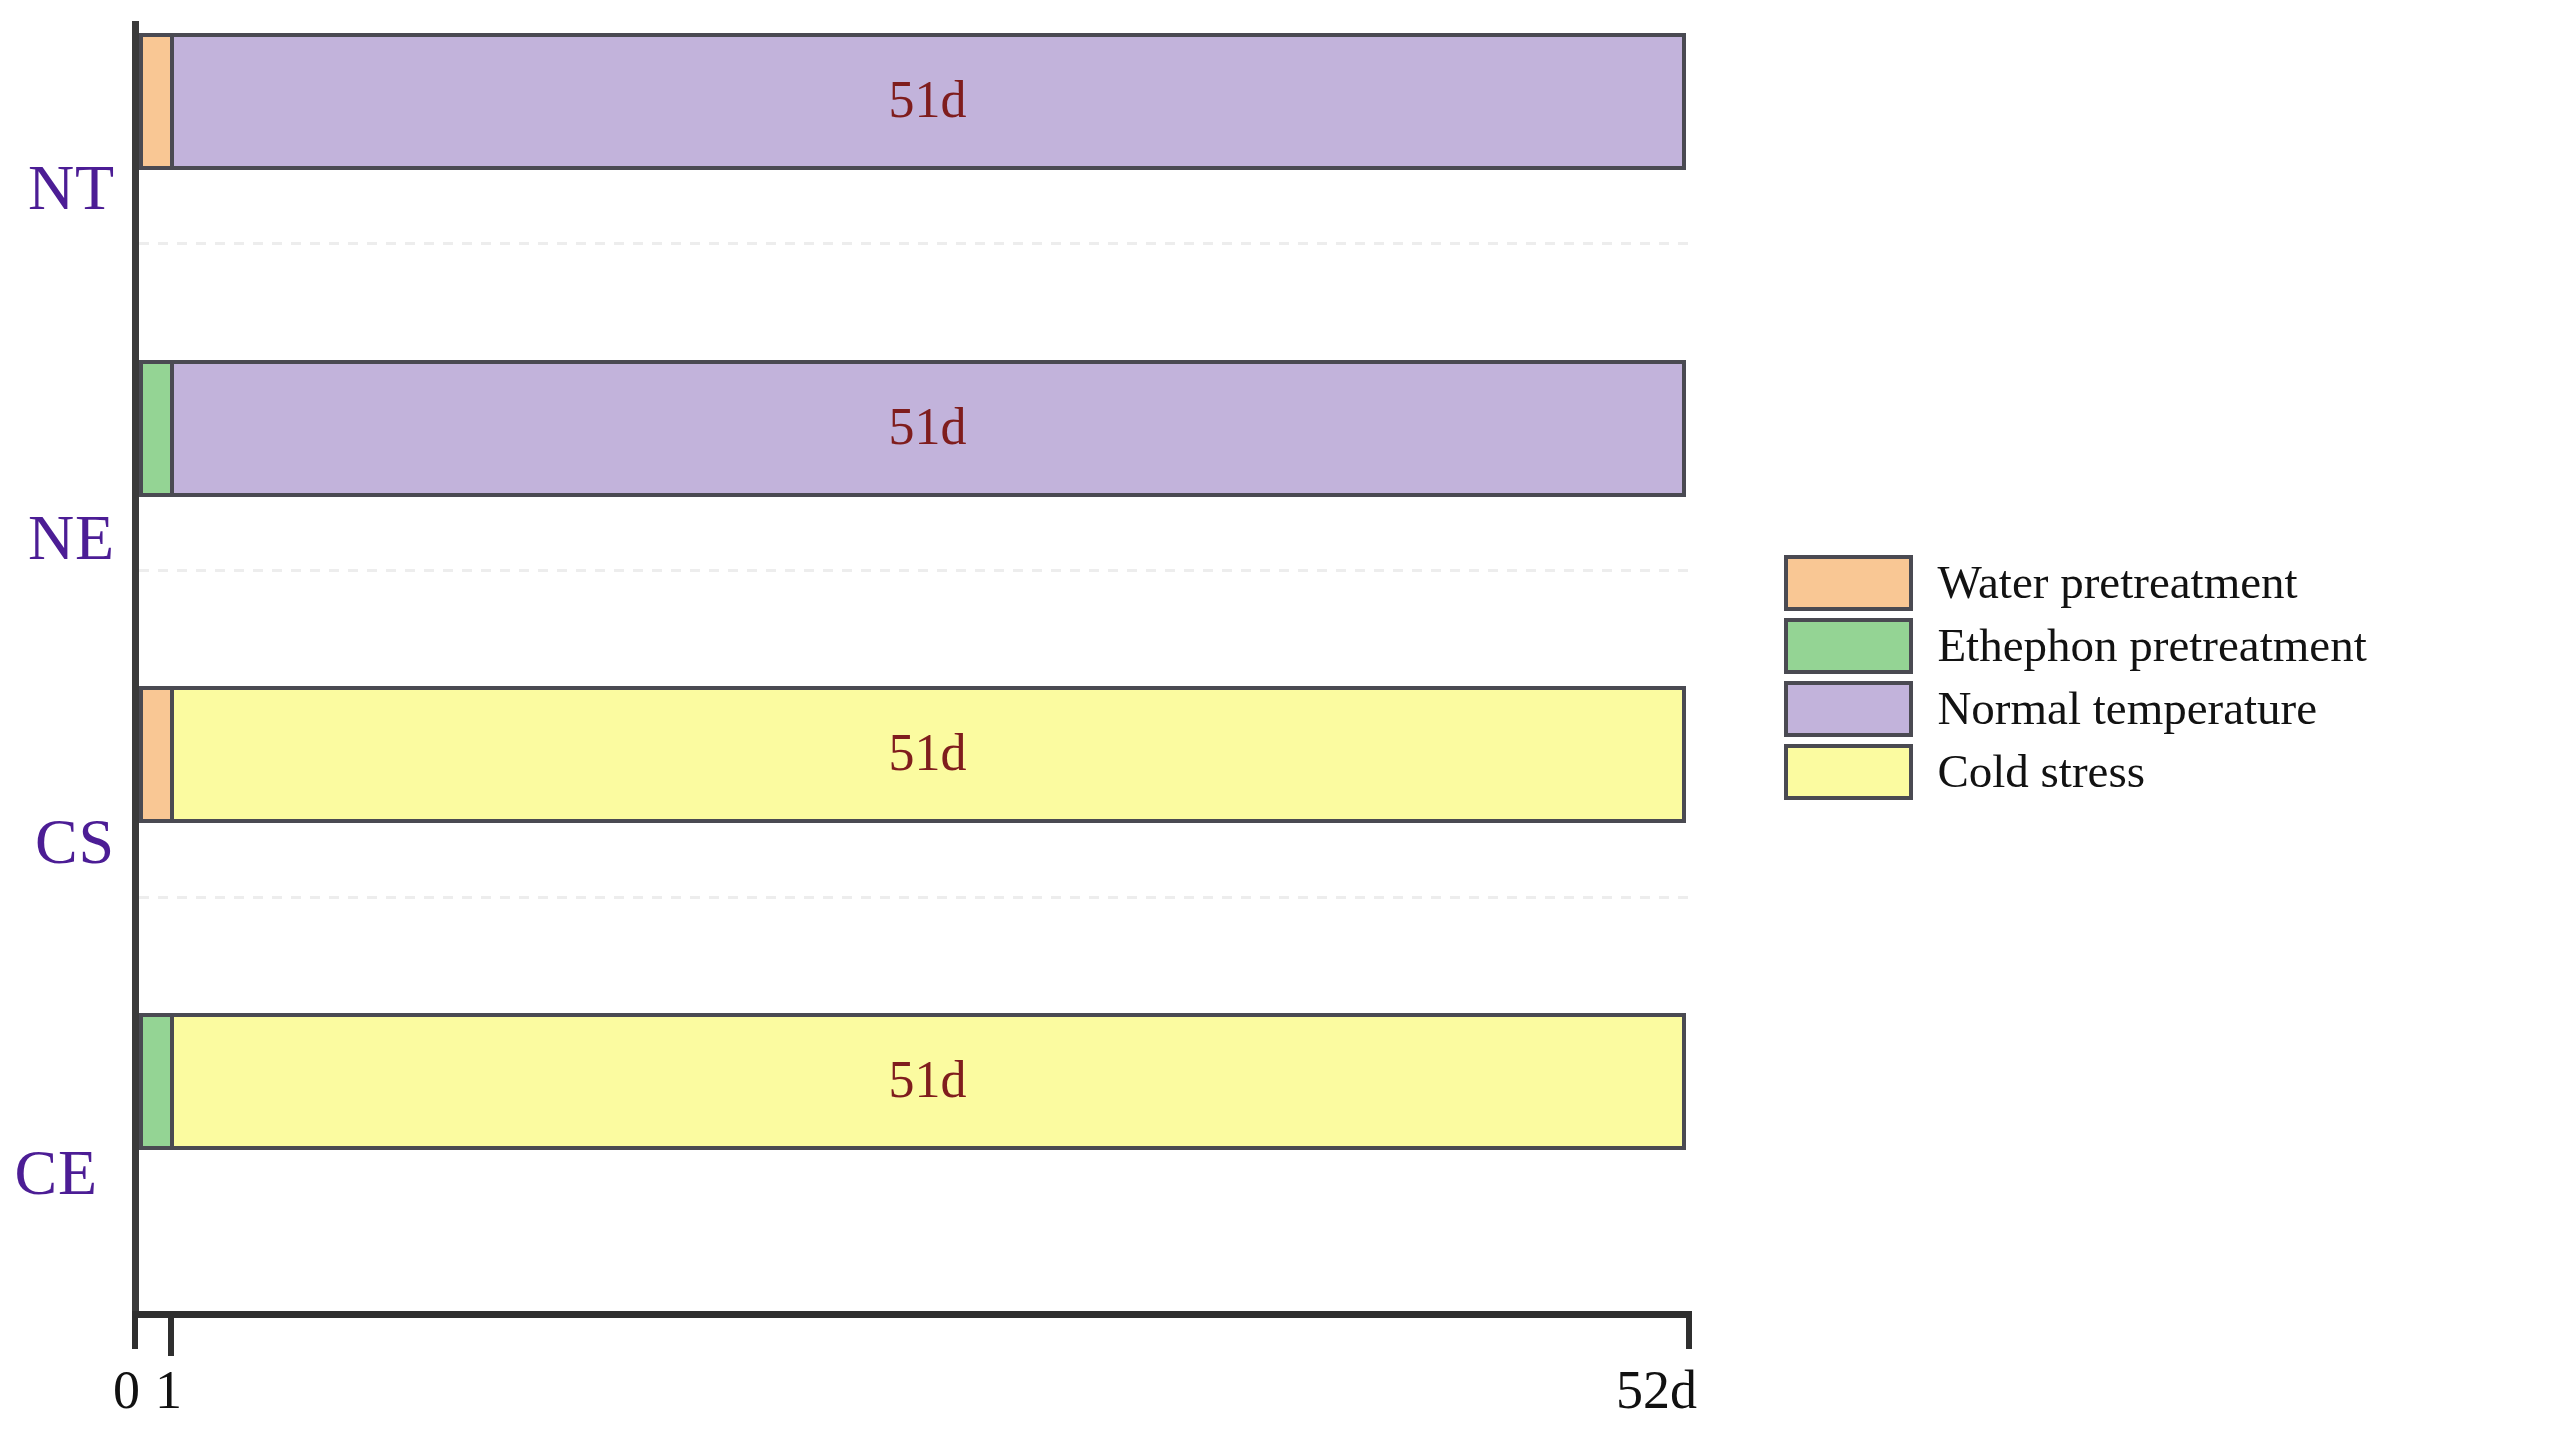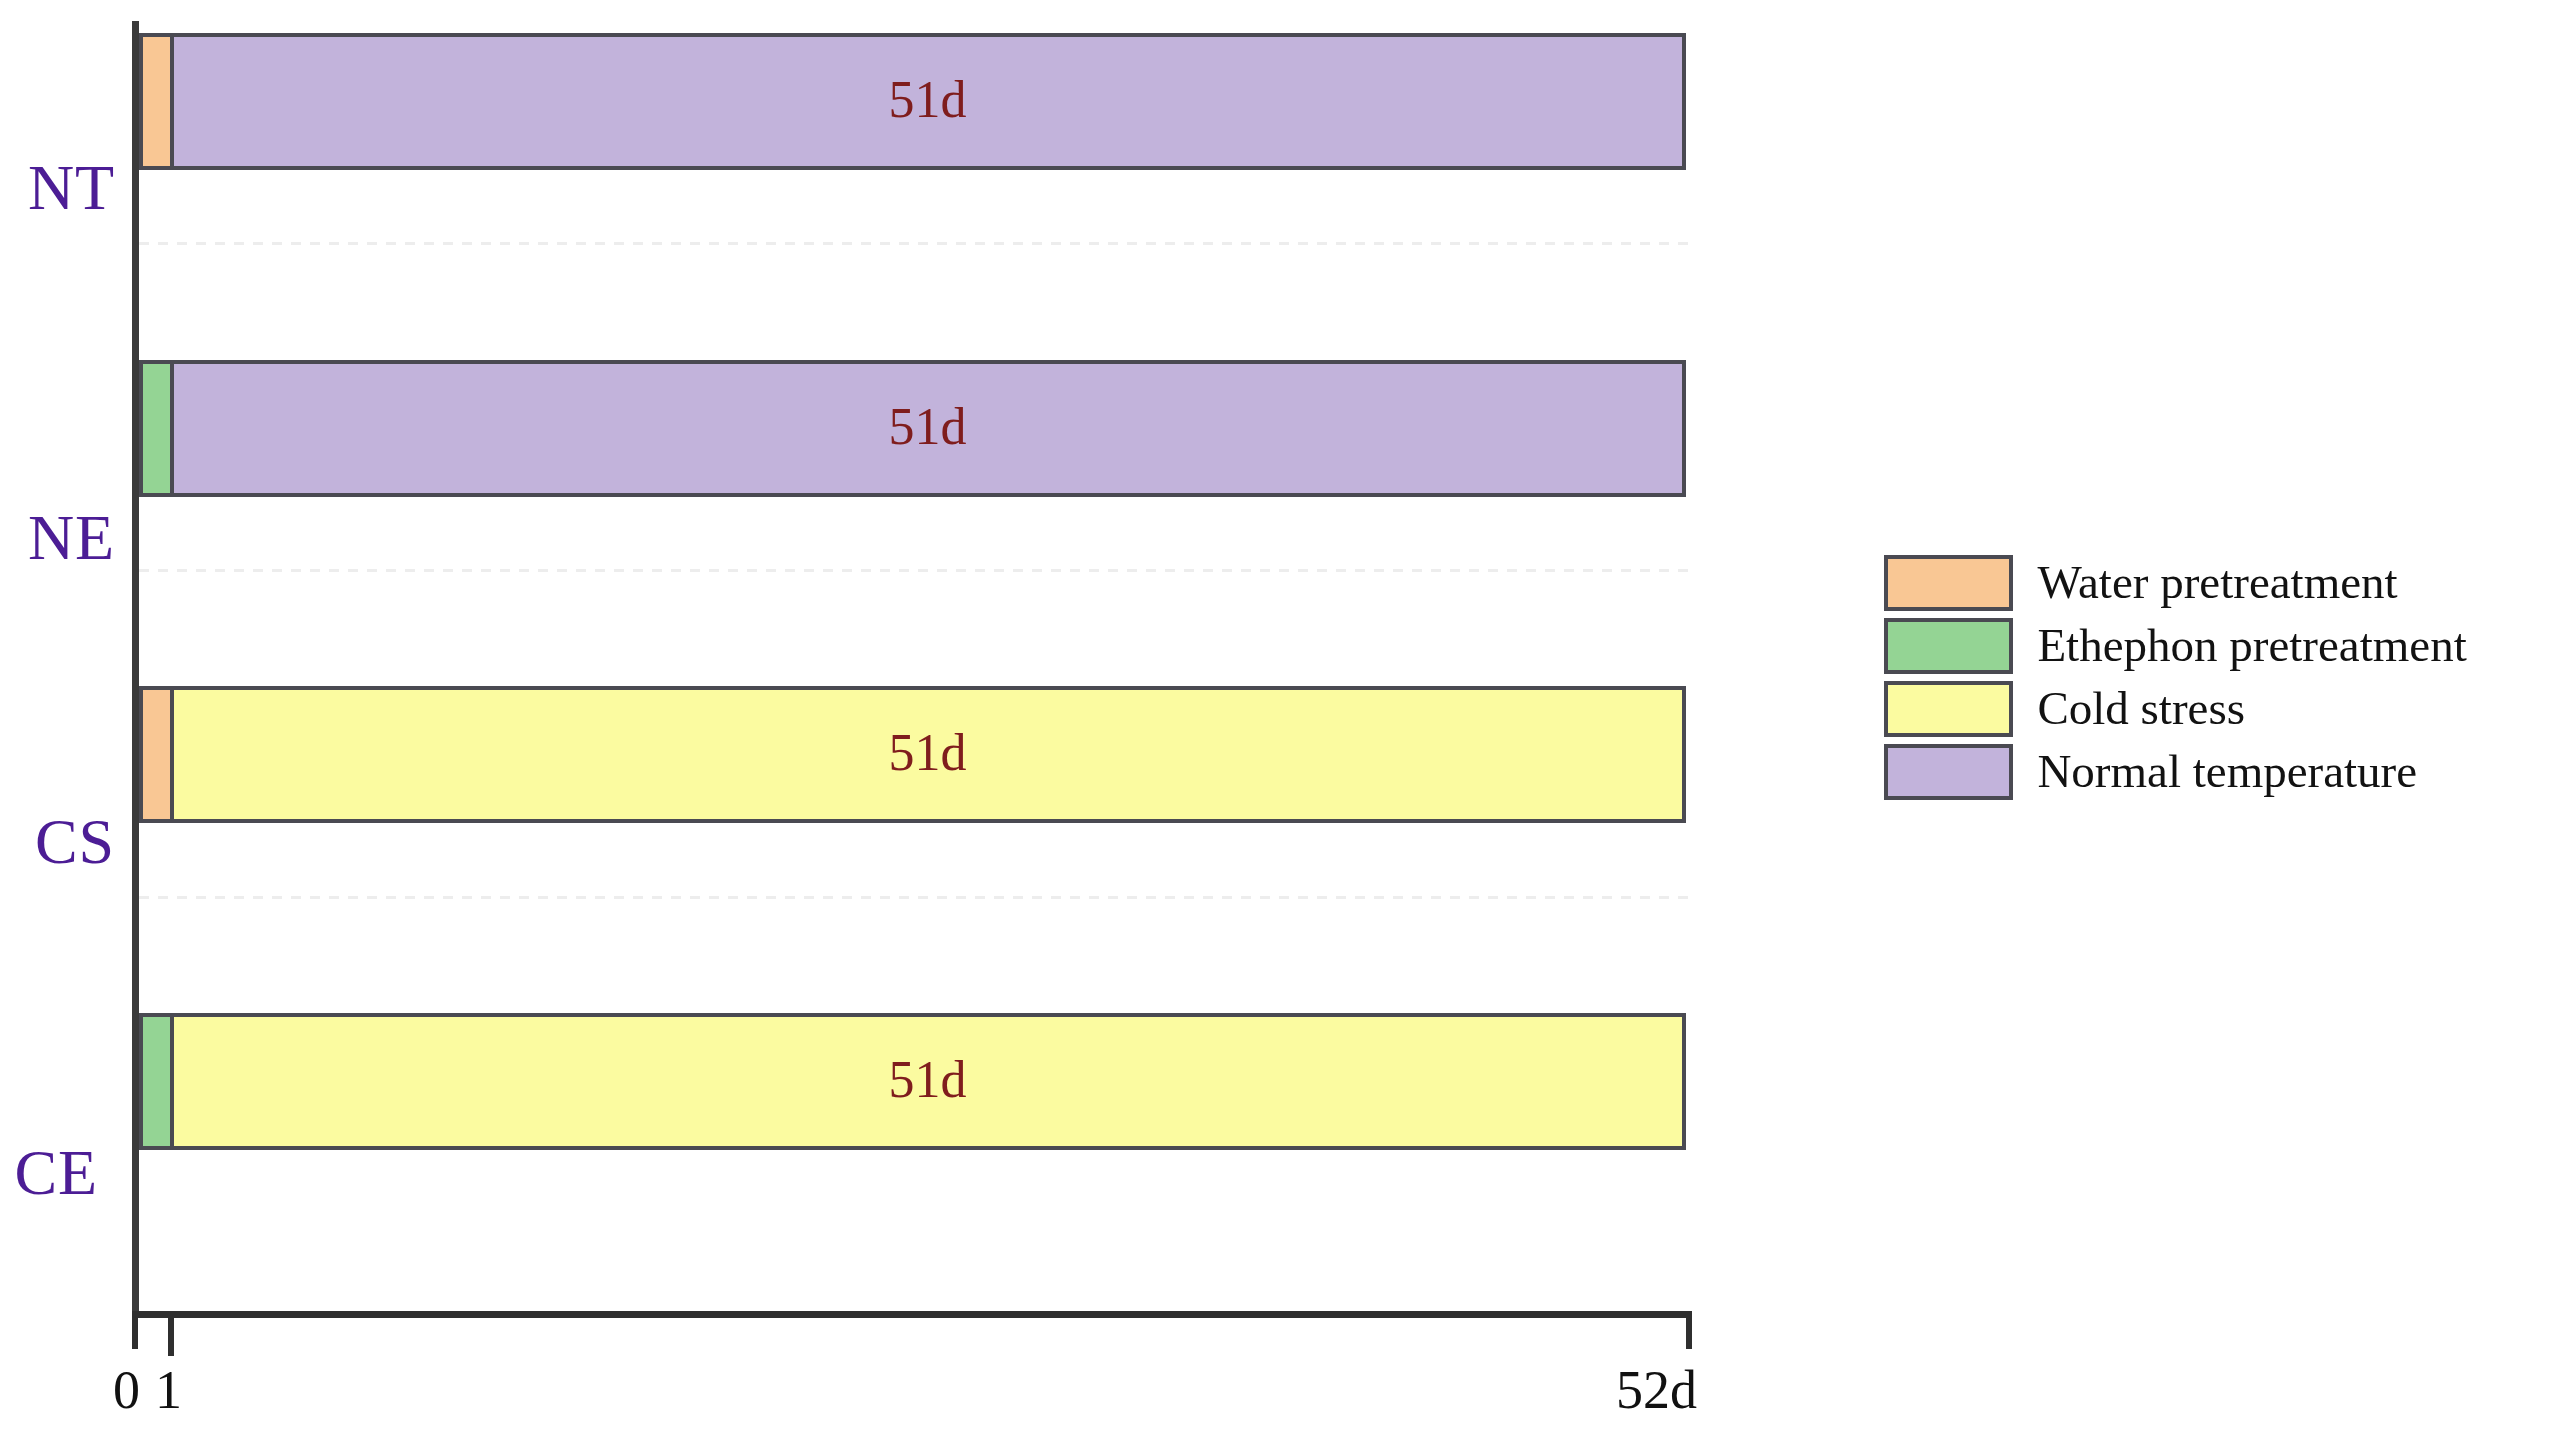--- a/index.html
+++ b/index.html
@@ -116,21 +116,21 @@
     top: 1363px;
     font-size: 54px;
     line-height: 54px;
     color: #111111;
     white-space: nowrap;
   }
 
   
   .legend {
     position: absolute;
-    left: 1884px;
+    left: 1784px;
     top: 551px;
   }
   .legend-item {
     display: flex;
     flex-direction: row;
     align-items: center;
     height: 63px;
   }
   .legend-swatch {
     box-sizing: border-box;
@@ -204,23 +204,23 @@
   <div class="legend">
     <div class="legend-item">
       <div class="legend-swatch" style="background:#f9c794;"></div>
       <div class="legend-text">Water pretreatment</div>
     </div>
     <div class="legend-item">
       <div class="legend-swatch" style="background:#94d494;"></div>
       <div class="legend-text">Ethephon pretreatment</div>
     </div>
     <div class="legend-item">
+      <div class="legend-swatch" style="background:#c2b3db;"></div>
+      <div class="legend-text">Normal temperature</div>
+    </div>
+    <div class="legend-item">
       <div class="legend-swatch" style="background:#fbfba0;"></div>
       <div class="legend-text">Cold stress</div>
     </div>
-    <div class="legend-item">
-      <div class="legend-swatch" style="background:#c2b3db;"></div>
-      <div class="legend-text">Normal temperature</div>
-    </div>
   </div>
 
 </div>
 
 
 </body></html>

